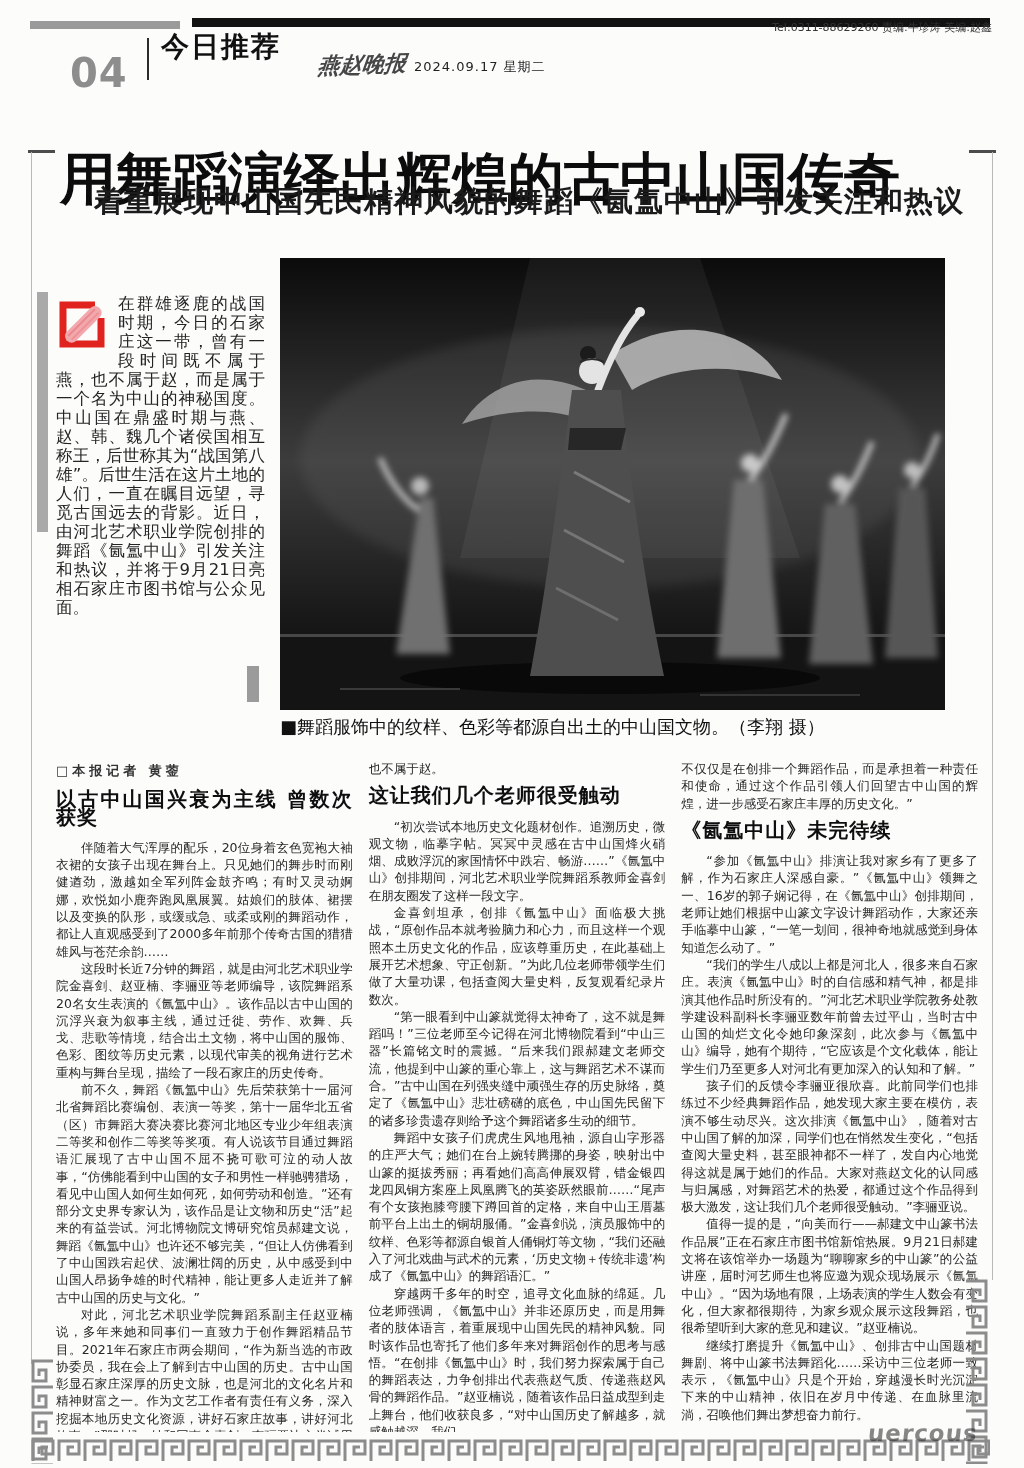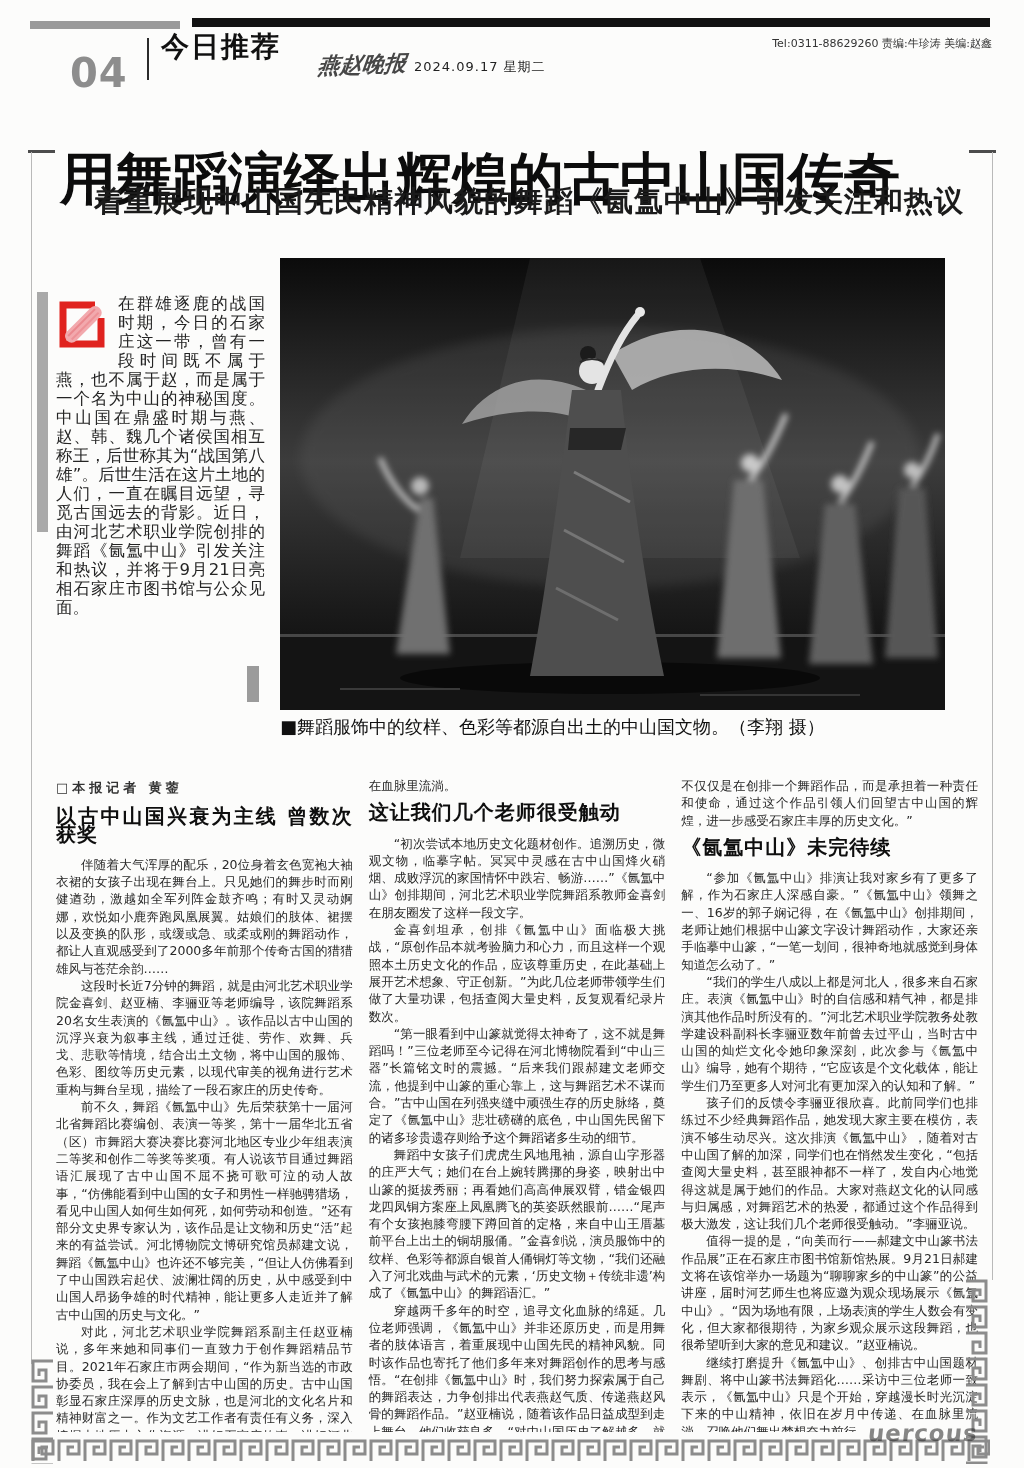--- a/index.html
+++ b/index.html
@@ -10,21 +10,21 @@
   }
   
   .bar-gray{position:absolute;left:30px;top:21px;width:150px;height:8px;background:#9a9a9a;}
   .bar-black{position:absolute;left:192px;top:18px;width:798px;height:9px;background:#121212;}
   .page-number{position:absolute;left:70px;top:50px;font-size:40px;font-weight:bold;color:#8d8d8d;letter-spacing:1px;}
   .header-divider{position:absolute;left:147px;top:38px;width:2px;height:42px;background:#2b2b2b;}
   .section-title{position:absolute;left:161px;top:28px;font-size:28px;font-weight:900;color:#101010;letter-spacing:2px;}
   .masthead{position:absolute;left:318px;top:50px;font-size:22px;font-weight:bold;font-style:italic;
     color:#474747;font-family:"DejaVu Serif","Liberation Serif",serif;transform:skewX(-8deg) rotate(-2deg);}
   .header-date{position:absolute;left:382px;top:58px;font-size:13px;color:#222;letter-spacing:1px;padding-left:32px;}
-  .contact-line{position:absolute;right:32px;top:36px;font-size:11px;color:#333;}
+  .contact-line{position:absolute;right:32px;top:20px;font-size:11px;color:#333;}
   
   .headline{position:absolute;left:60px;top:104px;width:904px;text-align:left;
     font-size:56px;font-weight:900;color:#0c0c0c;letter-spacing:0px;white-space:nowrap;}
   .subheadline{position:absolute;left:60px;top:182px;width:904px;text-align:right;
     font-size:29px;font-weight:700;color:#1b1b1b;letter-spacing:1px;white-space:nowrap;}
   .dash{position:absolute;top:150px;width:27px;height:3px;background:#4c4c4c;}
   .dash-left{left:28px;} .dash-right{right:28px;}
   .side-line{position:absolute;width:1px;background:#b9b9b9;}
   .side-line-left{left:31px;top:152px;height:1212px;}
   .side-line-right{right:31px;top:152px;height:1128px;}
@@ -32,21 +32,21 @@
   .intro-bar{position:absolute;left:37px;top:292px;width:11px;height:240px;background:#a9a9a9;}
   .intro-block{position:absolute;left:247px;top:666px;width:12px;height:36px;background:#9b9b9b;}
   .intro{position:absolute;left:56px;top:294px;width:209px;font-size:16.5px;line-height:19px;
     text-align:justify;color:#242424;}
   .edit-icon{float:left;width:52px;height:52px;margin:5px 10px 2px 0;}
   
   .photo{position:absolute;left:280px;top:258px;width:665px;height:452px;background:#111;}
   .caption{position:absolute;left:280px;top:715px;width:665px;font-size:18px;color:#101010;}
   
   .body-cols{position:absolute;left:56px;top:760px;width:922px;height:672px;display:flex;gap:16px;overflow:hidden;}
-  .col{flex:1;font-size:12.5px;line-height:17.3px;text-align:justify;color:#272727;margin-top:17px;}
+  .col{flex:1;font-size:12.5px;line-height:17.3px;text-align:justify;color:#272727;}
   .byline{font-size:13px;font-weight:bold;color:#333;letter-spacing:4px;margin:2px 0 12px;}
   .col h2{font-size:20px;font-weight:900;color:#0e0e0e;letter-spacing:1px;margin:10px 0 13px;}
   .para{margin:0;text-indent:2em;}
   .lead{margin:0;text-indent:0;}
   
   .meander{position:absolute;}
   .meander-bottom{left:30px;top:1438px;}
   .meander-left{left:30px;top:1358px;}
   .meander-right{left:963px;top:1278px;}
   .watermark{position:absolute;left:868px;top:1420px;font-size:23px;font-weight:900;color:#262626;
@@ -147,21 +147,21 @@
 <div class="body-cols">
   <div class="col">
     <div class="byline">□本报记者 黄蓥</div>
     <h2>以古中山国兴衰为主线 曾数次获奖</h2>
     <p class="para">伴随着大气浑厚的配乐，20位身着玄色宽袍大袖衣裙的女孩子出现在舞台上。只见她们的舞步时而刚健遒劲，激越如全军列阵金鼓齐鸣；有时又灵动婀娜，欢悦如小鹿奔跑凤凰展翼。姑娘们的肢体、裙摆以及变换的队形，或缓或急、或柔或刚的舞蹈动作，都让人直观感受到了2000多年前那个传奇古国的猎猎雄风与苍茫余韵……</p>
     <p class="para">这段时长近7分钟的舞蹈，就是由河北艺术职业学院金喜剑、赵亚楠、李骊亚等老师编导，该院舞蹈系20名女生表演的《氤氲中山》。该作品以古中山国的沉浮兴衰为叙事主线，通过迁徙、劳作、欢舞、兵戈、悲歌等情境，结合出土文物，将中山国的服饰、色彩、图纹等历史元素，以现代审美的视角进行艺术重构与舞台呈现，描绘了一段石家庄的历史传奇。</p>
     <p class="para">前不久，舞蹈《氤氲中山》先后荣获第十一届河北省舞蹈比赛编创、表演一等奖，第十一届华北五省（区）市舞蹈大赛决赛比赛河北地区专业少年组表演二等奖和创作二等奖等奖项。有人说该节目通过舞蹈语汇展现了古中山国不屈不挠可歌可泣的动人故事，“仿佛能看到中山国的女子和男性一样驰骋猎场，看见中山国人如何生如何死，如何劳动和创造。”还有部分文史界专家认为，该作品是让文物和历史“活”起来的有益尝试。河北博物院文博研究馆员郝建文说，舞蹈《氤氲中山》也许还不够完美，“但让人仿佛看到了中山国跌宕起伏、波澜壮阔的历史，从中感受到中山国人昂扬争雄的时代精神，能让更多人走近并了解古中山国的历史与文化。”</p>
     <p class="para">对此，河北艺术职业学院舞蹈系副主任赵亚楠说，多年来她和同事们一直致力于创作舞蹈精品节目。2021年石家庄市两会期间，“作为新当选的市政协委员，我在会上了解到古中山国的历史。古中山国彰显石家庄深厚的历史文脉，也是河北的文化名片和精神财富之一。作为文艺工作者有责任有义务，深入挖掘本地历史文化资源，讲好石家庄故事，讲好河北故事。”那时起，她和同事金喜剑、李骊亚决心尝试用舞蹈呈现一段</p>
   </div>
   <div class="col">
-    <p class="lead">在血脉里流淌。</p>
+    <p class="lead">也不属于赵。</p>
     <h2>这让我们几个老师很受触动</h2>
     <p class="para">“初次尝试本地历史文化题材创作。追溯历史，微观文物，临摹字帖。冥冥中灵感在古中山国烽火硝烟、成败浮沉的家国情怀中跌宕、畅游……”《氤氲中山》创排期间，河北艺术职业学院舞蹈系教师金喜剑在朋友圈发了这样一段文字。</p>
     <p class="para">金喜剑坦承，创排《氤氲中山》面临极大挑战，“原创作品本就考验脑力和心力，而且这样一个观照本土历史文化的作品，应该尊重历史，在此基础上展开艺术想象、守正创新。”为此几位老师带领学生们做了大量功课，包括查阅大量史料，反复观看纪录片数次。</p>
     <p class="para">“第一眼看到中山篆就觉得太神奇了，这不就是舞蹈吗！”三位老师至今记得在河北博物院看到“中山三器”长篇铭文时的震撼。“后来我们跟郝建文老师交流，他提到中山篆的重心靠上，这与舞蹈艺术不谋而合。”古中山国在列强夹缝中顽强生存的历史脉络，奠定了《氤氲中山》悲壮磅礴的底色，中山国先民留下的诸多珍贵遗存则给予这个舞蹈诸多生动的细节。</p>
     <p class="para">舞蹈中女孩子们虎虎生风地甩袖，源自山字形器的庄严大气；她们在台上婉转腾挪的身姿，映射出中山篆的挺拔秀丽；再看她们高高伸展双臂，错金银四龙四凤铜方案座上凤凰腾飞的英姿跃然眼前……“尾声有个女孩抱膝弯腰下蹲回首的定格，来自中山王厝墓前平台上出土的铜胡服俑。”金喜剑说，演员服饰中的纹样、色彩等都源自银首人俑铜灯等文物，“我们还融入了河北戏曲与武术的元素，‘历史文物＋传统非遗’构成了《氤氲中山》的舞蹈语汇。”</p>
     <p class="para">穿越两千多年的时空，追寻文化血脉的绵延。几位老师强调，《氤氲中山》并非还原历史，而是用舞者的肢体语言，着重展现中山国先民的精神风貌。同时该作品也寄托了他们多年来对舞蹈创作的思考与感悟。“在创排《氤氲中山》时，我们努力探索属于自己的舞蹈表达，力争创排出代表燕赵气质、传递燕赵风骨的舞蹈作品。”赵亚楠说，随着该作品日益成型到走上舞台，他们收获良多，“对中山国历史了解越多，就感触越深。我们</p>
   </div>
   <div class="col">
     <p class="lead">不仅仅是在创排一个舞蹈作品，而是承担着一种责任和使命，通过这个作品引领人们回望古中山国的辉煌，进一步感受石家庄丰厚的历史文化。”</p>
     <h2>《氤氲中山》未完待续</h2>

